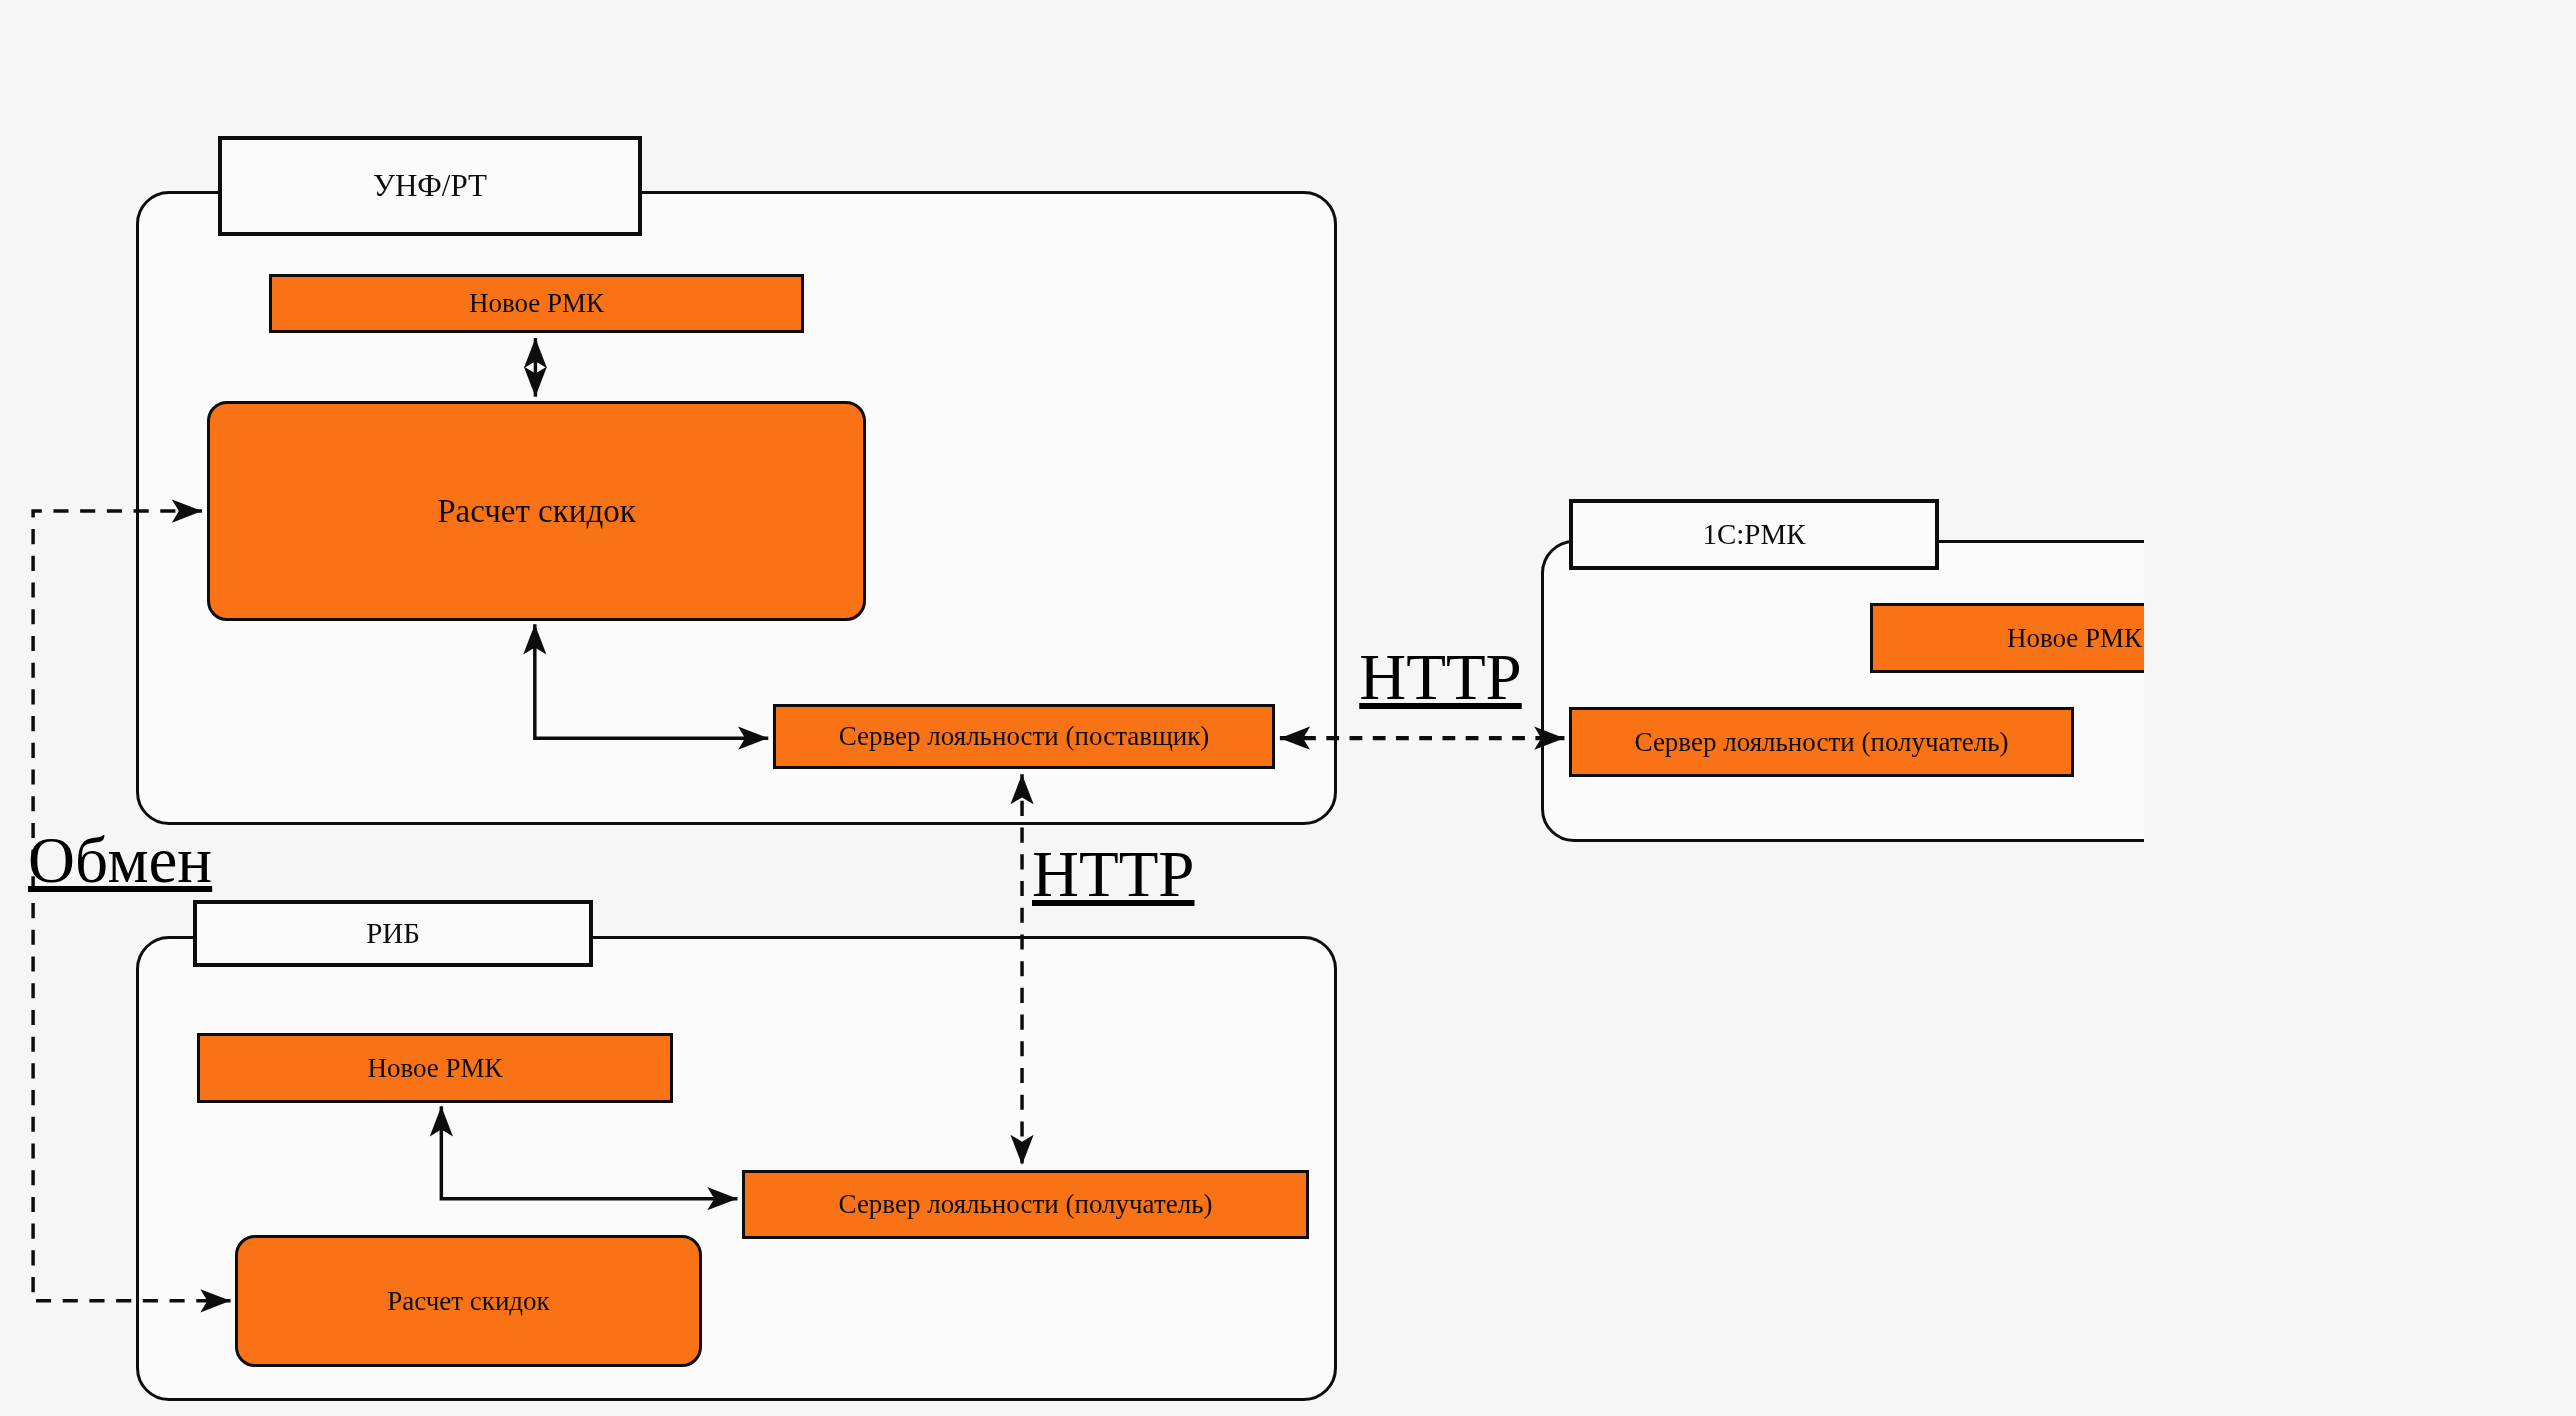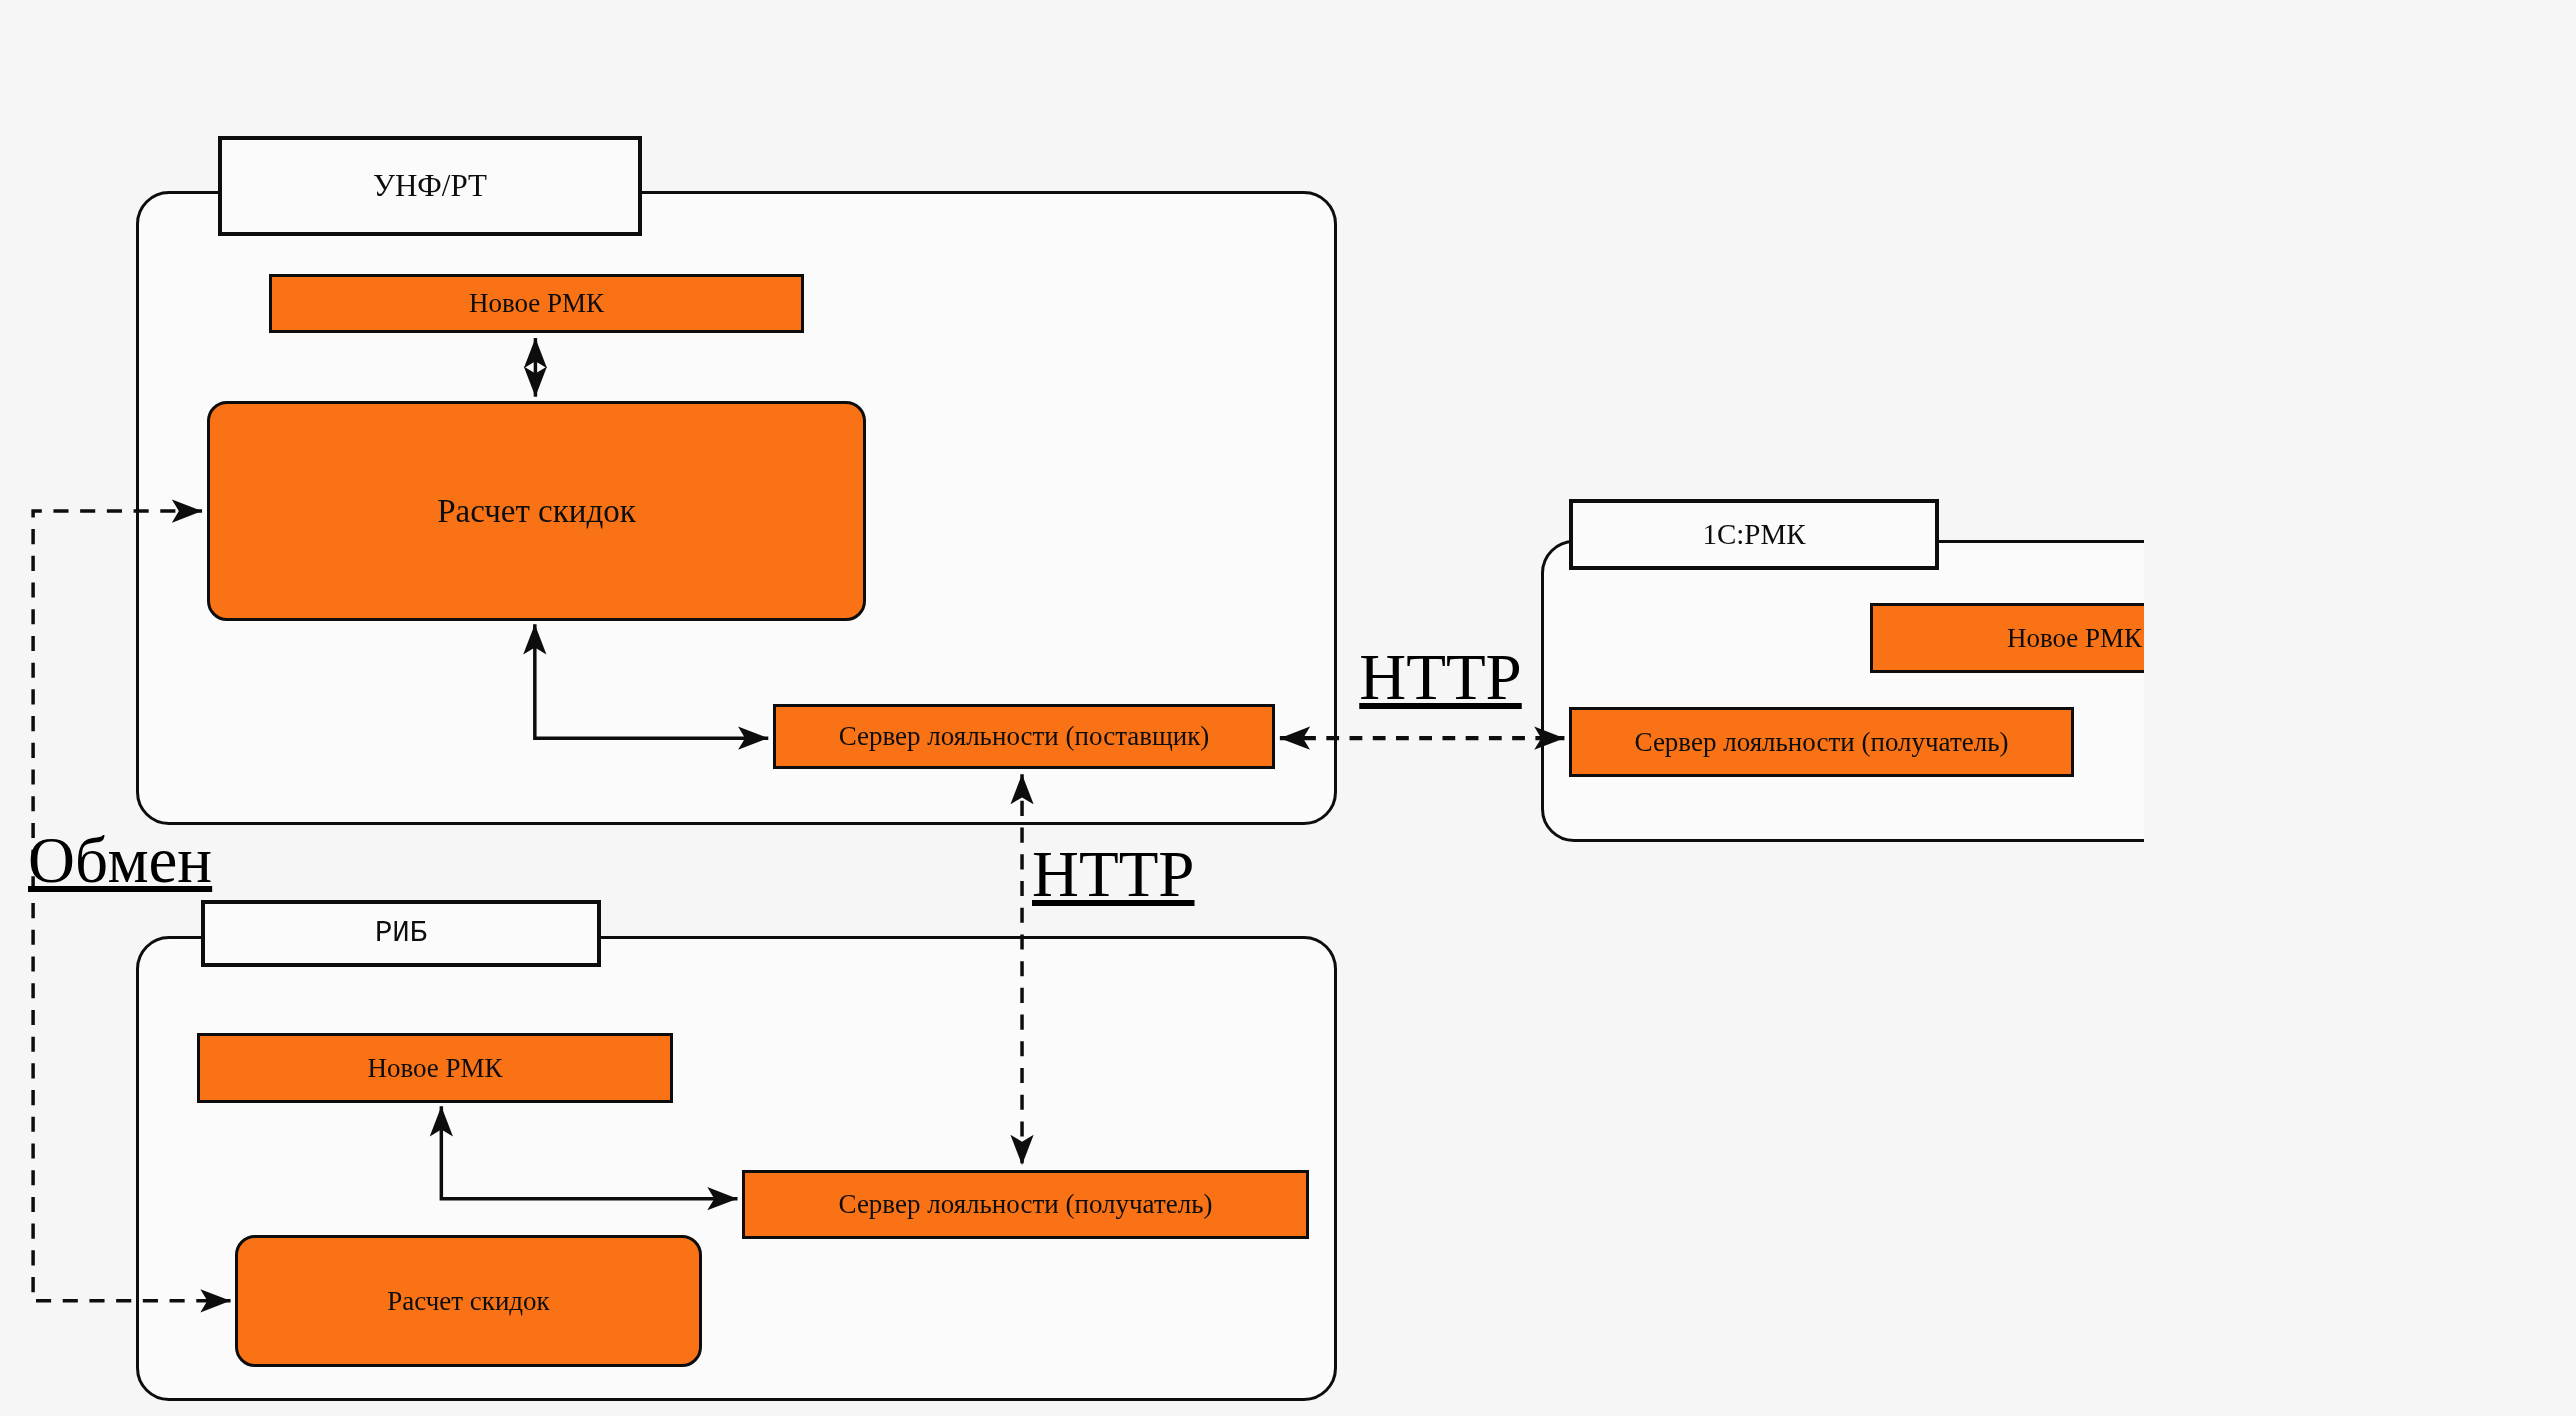--- a/index.html
+++ b/index.html
@@ -88,21 +88,21 @@
   <div class="container" style="left:136px; top:148px; width:1201px; height:634px;"></div>
   <div class="container" style="left:1541px; top:497px; width:773px; height:302px;"></div>
   <div class="container" style="left:136px; top:893px; width:1201px; height:465px;"></div>
 
   <div class="titlebox fs54" style="left:218px; top:93px; width:424px; height:100px;">
     <span>УНФ/РТ</span>
   </div>
   <div class="titlebox fs50" style="left:1569px; top:456px; width:370px; height:71px;">
     <span>1С:РМК</span>
   </div>
-  <div class="titlebox fs50" style="left:201px; top:857px; width:400px; height:67px;font-family:Liberation Mono, monospace;">
+  <div class="titlebox fs50" style="left:193px; top:857px; width:400px; height:67px;">
     <span>РИБ</span>
   </div>
 
   <div class="node fs46" style="left:269px; top:231px; width:535px; height:59px;">
     <span>Новое РМК</span>
   </div>
   <div class="node rounded fs56" style="left:207px; top:358px; width:659px; height:220px;">
     <span>Расчет скидок</span>
   </div>
   <div class="node fs46" style="left:773px; top:661px; width:502px; height:65px;">

